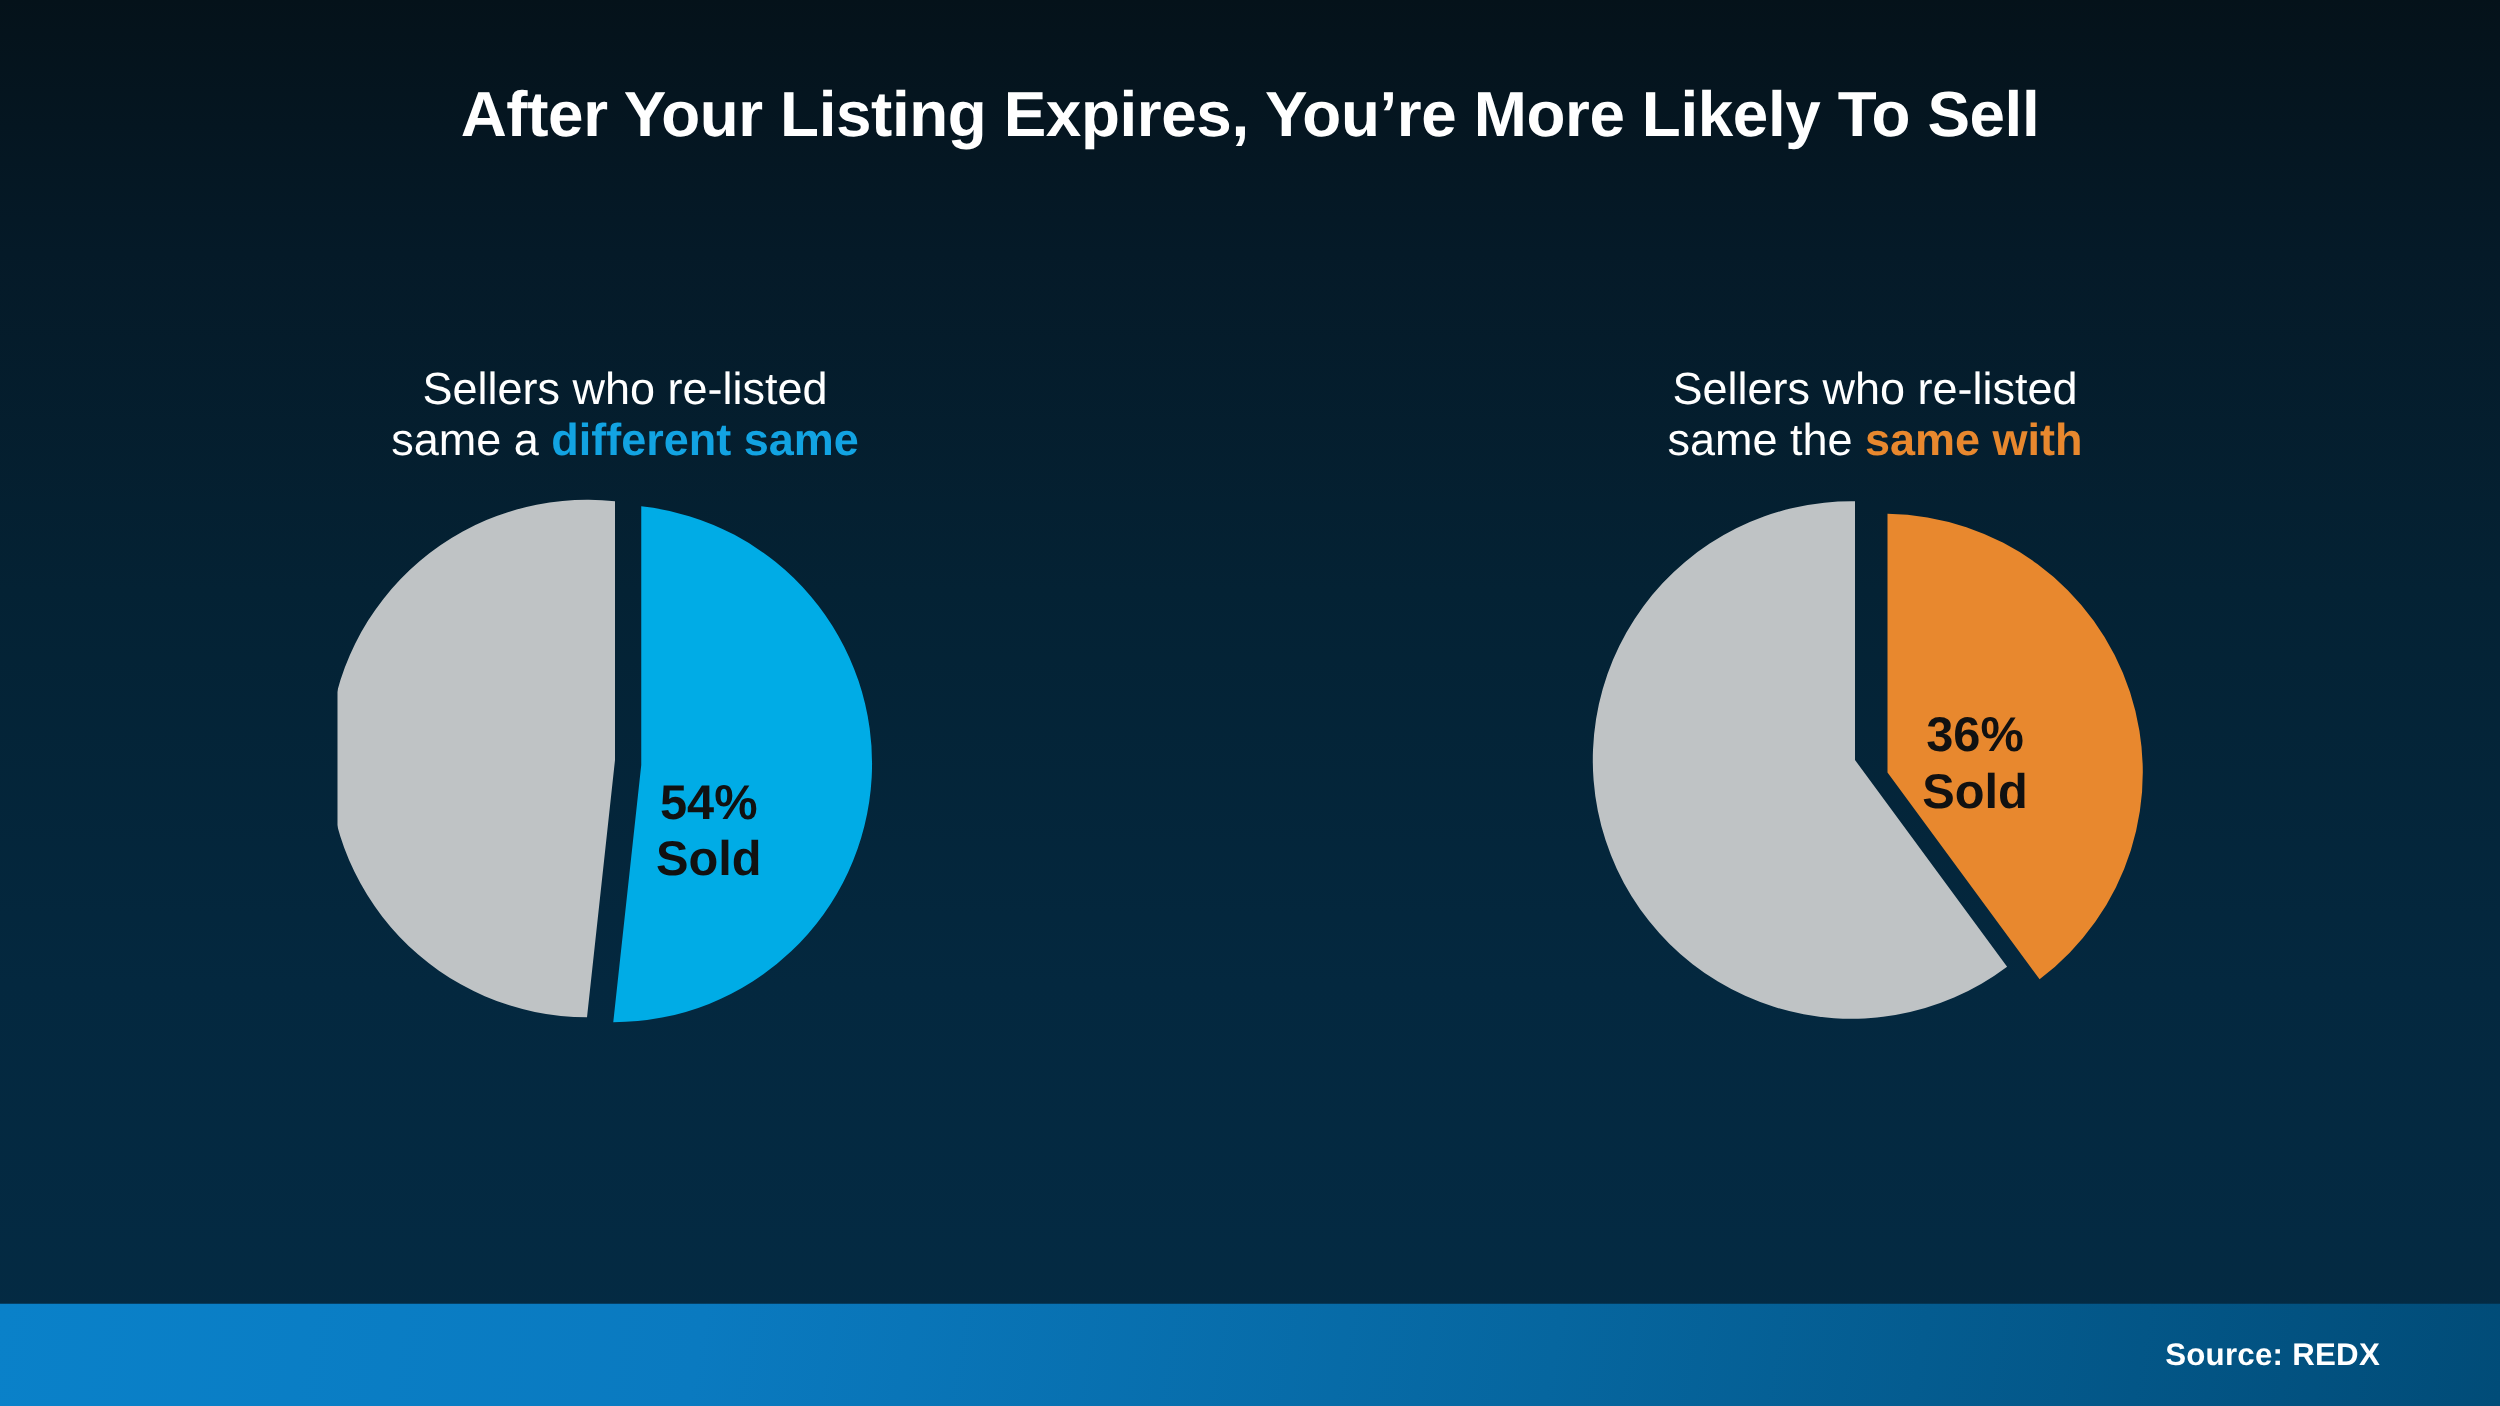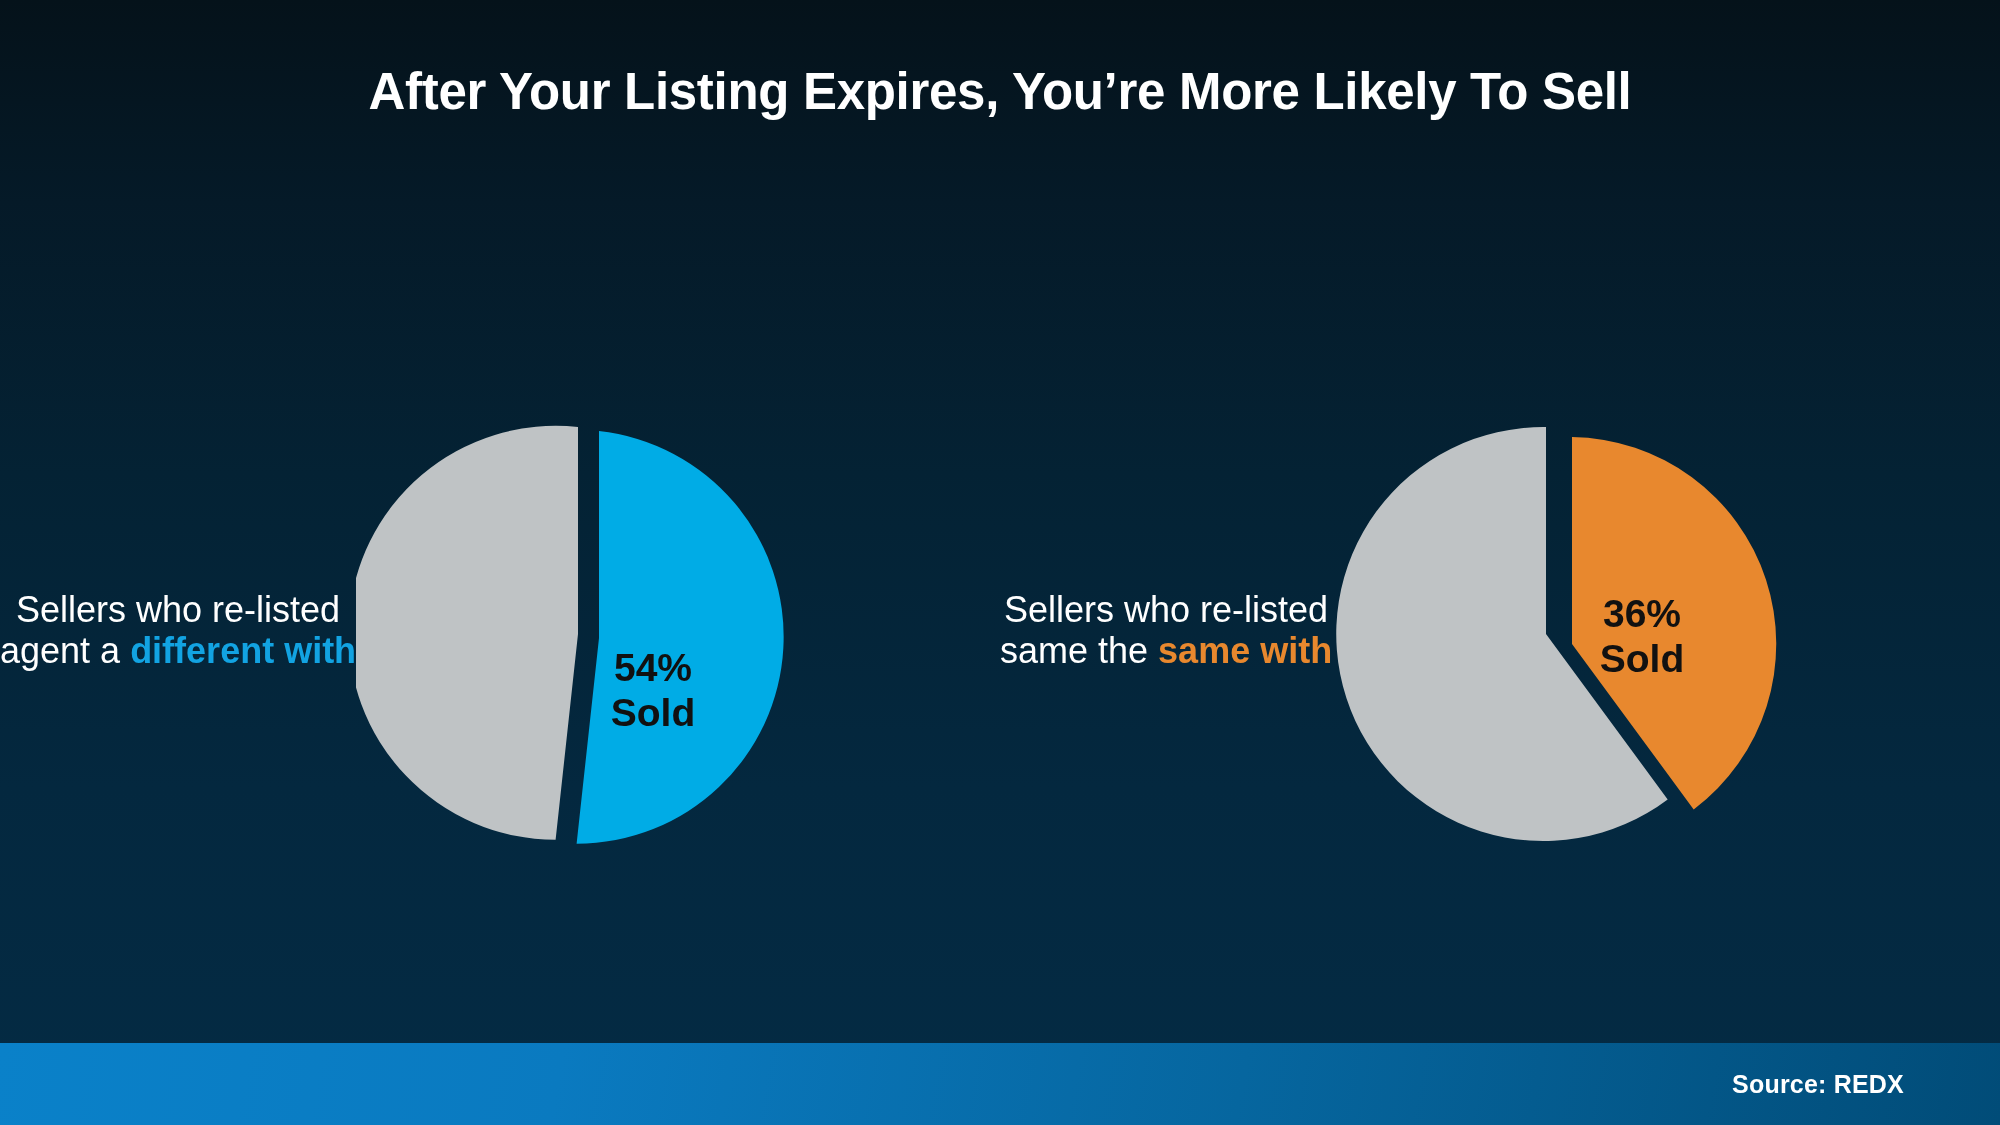--- a/index.html
+++ b/index.html
@@ -40,21 +40,21 @@
     position:absolute;
     left:0; right:0;
     top:290px;
     height:680px;
     display:flex;
   }
   .panel {
     flex:1 1 50%;
     position:relative;
     display:flex;
-    flex-direction:row;
+    flex-direction:column;
     align-items:center;
   }
   .sub {
     color:#ffffff;
     font-size:36px;
     line-height:1.14;
     text-align:center;
     font-weight:400;
     white-space:nowrap;
   }
@@ -102,21 +102,21 @@
 
   <div id="title">
     <span class="tline">After Your Listing Expires, You’re More Likely To Sell</span>
   </div>
 
   <div id="charts">
 
     <div class="panel">
       <div class="sub">
         <span>Sellers who re-listed</span><br>
-        <span>agent a </span><span class="hl blue">different with</span>
+        <span>same a </span><span class="hl blue">different same</span>
       </div>
 
       <div class="pie-wrap">
         <svg viewBox="0 0 460 440" xmlns="http://www.w3.org/2000/svg">
 
           <path fill="#bfc3c5" d="M 222 212
                    L 222 5
                    A 207 207 0 1 0 199.60 417.79
                    Z"></path>
 

